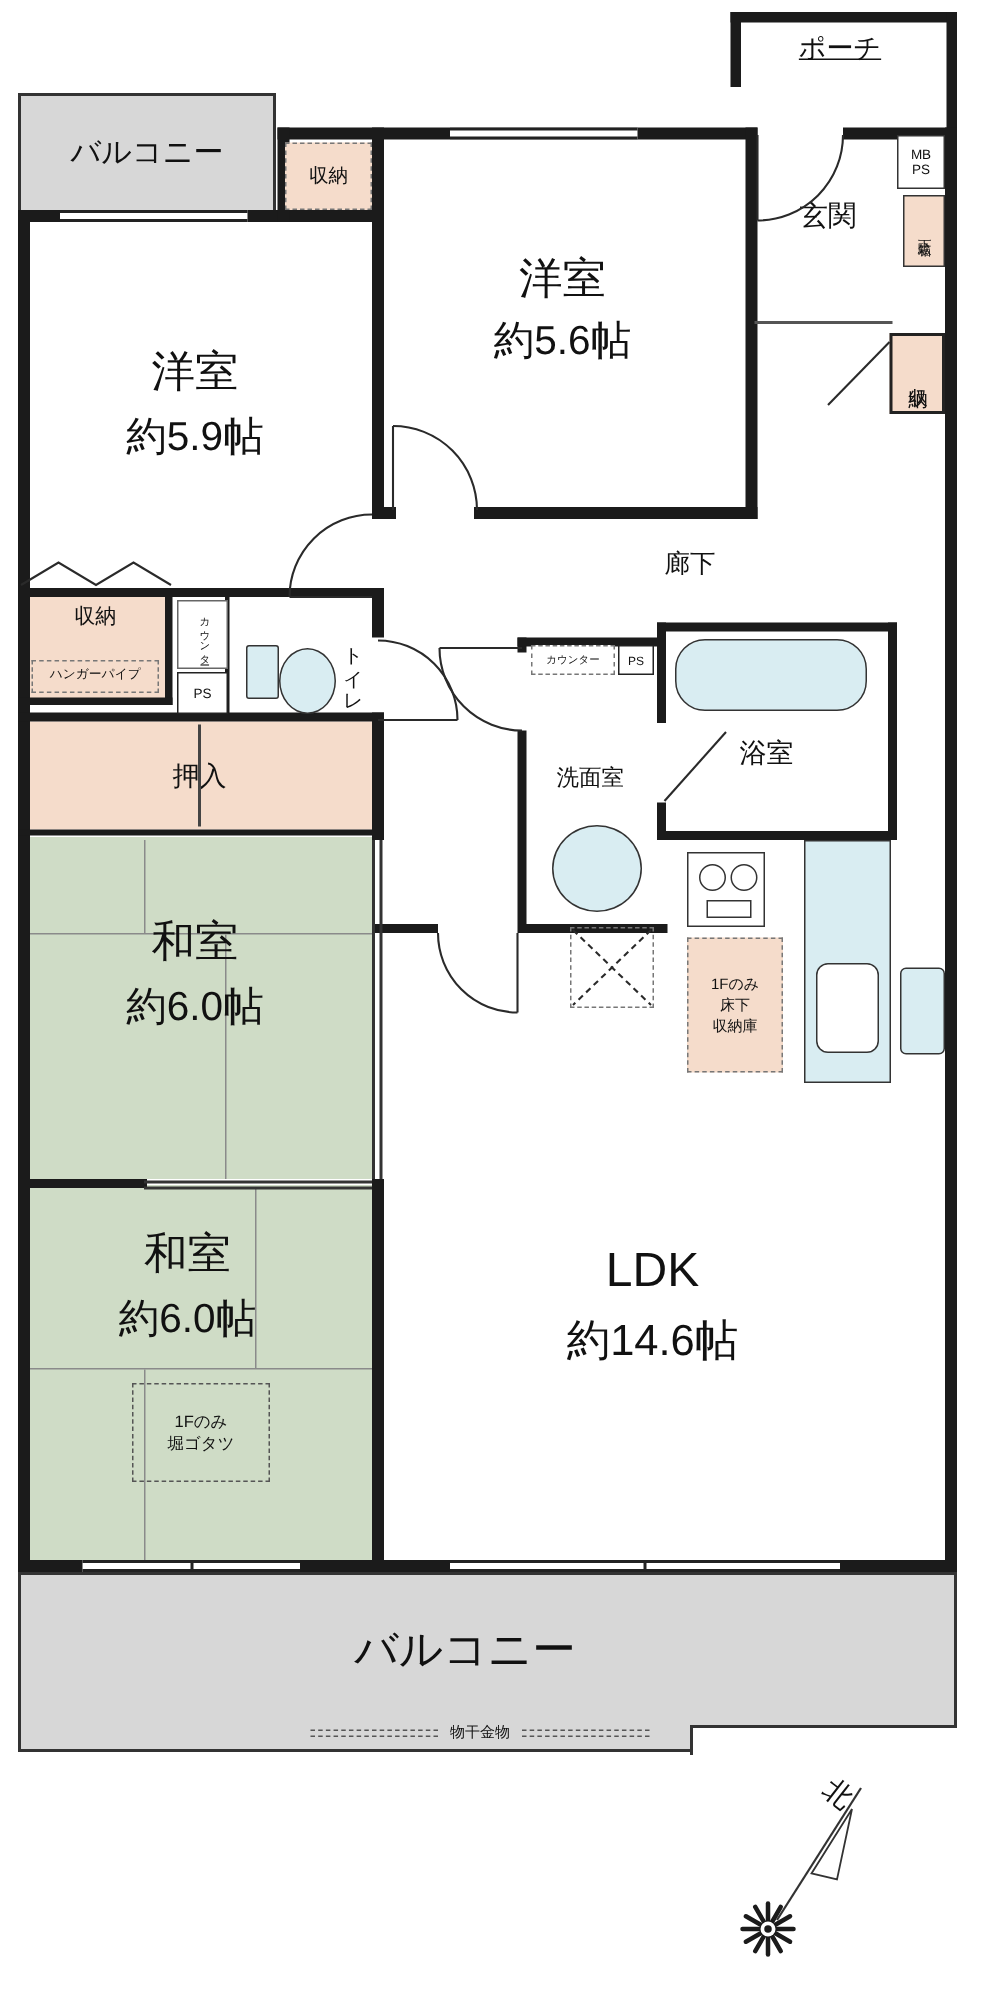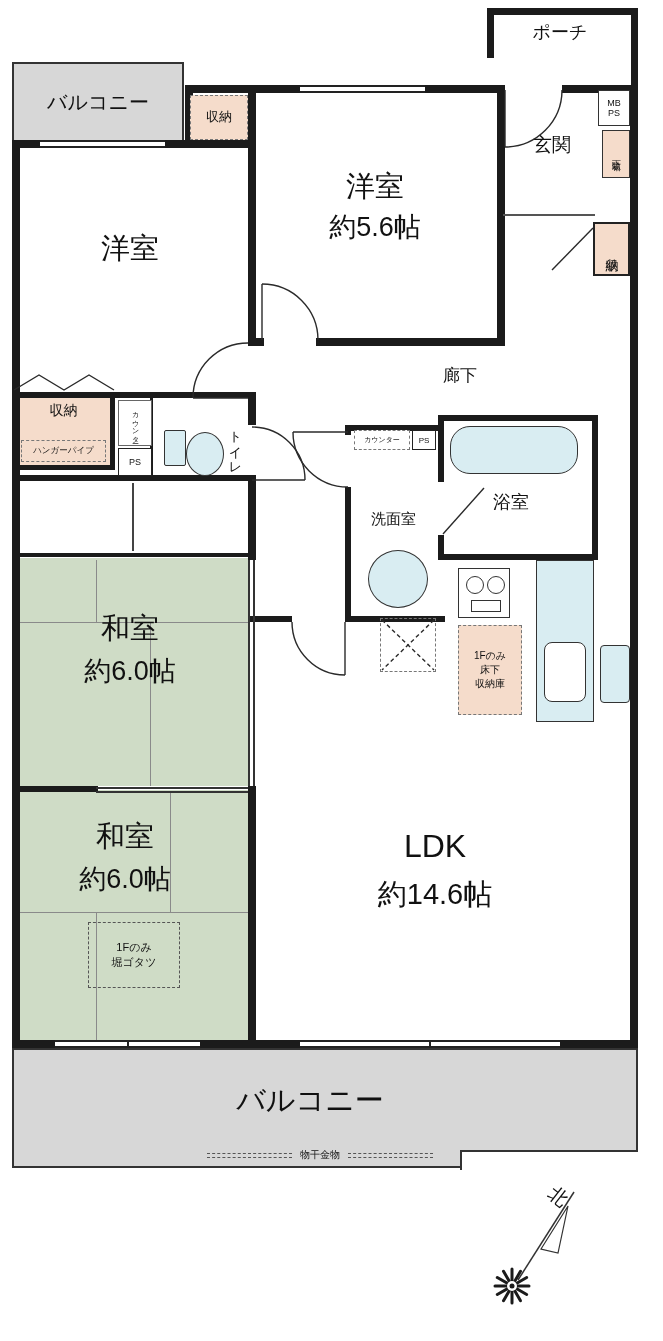--- a/index.html
+++ b/index.html
@@ -25,24 +25,27 @@
 </head>
 <body>
 
 <div id="plan">
 
   <div class="fill gray box" style="left:12px;top:62px;width:172px;height:80px;border:2px solid #333;">
     <div class="lbl" style="position:static;font-size:20px;">バルコニー</div>
   </div>
   <div class="fill green" style="left:18px;top:558px;width:230px;height:228px;"></div>
   <div class="fill green" style="left:18px;top:790px;width:230px;height:250px;"></div>
+  <div class="fill pink box" style="left:18px;top:481px;width:230px;height:72px;">
+    <div class="lbl" style="position:static;font-size:18px;">押入</div>
+  </div>
   <div class="fill pink" style="left:17px;top:398px;width:93px;height:70px;">
     <div class="lbl" style="left:0;right:0;top:4px;font-size:14px;">収納</div>
     <div class="box" style="left:4px;top:42px;width:85px;height:22px;border:1px dashed #777;">
-      <div class="lbl" style="position:static;font-size:8.5px;">ハンガーパイプ</div>
+      <div class="lbl" style="position:static;font-size:8.5px;font-family:Liberation Mono, monospace;">ハンガーパイプ</div>
     </div>
   </div>
 
   <div class="fill gray" style="left:12px;top:1048px;width:626px;height:120px;border:2px solid #333;"></div>
   <div class="fill" style="left:460px;top:1150px;width:178px;height:20px;background:#fff;border-top:2px solid #333;border-left:2px solid #333;"></div>
   <div class="lbl" style="left:180px;top:1084px;width:260px;font-size:29px;">バルコニー</div>
   <div style="position:absolute;left:170px;top:1148px;width:300px;display:flex;align-items:center;justify-content:center;gap:8px;">
     <div class="dash-seg" style="width:85px;"></div>
     <div style="font-size:10px;white-space:nowrap;">物干金物</div>
     <div class="dash-seg" style="width:85px;"></div>
@@ -160,25 +163,26 @@
     <div style="font-size:10px;">収納庫</div>
   </div>
 
   <div class="box" style="left:380px;top:618px;width:56px;height:54px;border:1.5px dashed #777;"></div>
 
   <div class="box col" style="left:88px;top:922px;width:92px;height:66px;border:1.5px dashed #555;">
     <div style="font-size:11px;">1Fのみ</div>
     <div style="font-size:11px;">堀ゴタツ</div>
   </div>
 
-  <div class="lbl" style="left:505px;top:22px;width:110px;font-size:18px;">ポーチ</div>
+  <div class="lbl" style="left:505px;top:22px;width:110px;font-size:18px;text-decoration:underline;">ポーチ</div>
   <div class="lbl" style="left:295px;top:170px;width:160px;font-size:29px;">洋室</div>
   <div class="lbl" style="left:285px;top:212px;width:180px;font-size:27px;">約5.6帖</div>
   <div class="lbl" style="left:512px;top:134px;width:80px;font-size:19px;">玄関</div>
   <div class="lbl" style="left:50px;top:232px;width:160px;font-size:29px;">洋室</div>
+  <div class="lbl" style="left:40px;top:276px;width:180px;font-size:27px;">約5.9帖</div>
   <div class="lbl" style="left:426px;top:366px;width:68px;font-size:17px;">廊下</div>
   <div class="lbl vtext" style="left:227px;top:408px;height:76px;font-size:13px;">トイレ</div>
   <div class="lbl" style="left:351px;top:510px;width:85px;font-size:15px;">洗面室</div>
   <div class="lbl" style="left:476px;top:492px;width:70px;font-size:18px;">浴室</div>
   <div class="lbl" style="left:55px;top:612px;width:150px;font-size:29px;">和室</div>
   <div class="lbl" style="left:45px;top:656px;width:170px;font-size:27px;">約6.0帖</div>
   <div class="lbl" style="left:355px;top:828px;width:160px;font-size:32px;">LDK</div>
   <div class="lbl" style="left:330px;top:878px;width:210px;font-size:29px;text-align:center;">約14.6帖</div>
   <div class="lbl" style="left:50px;top:820px;width:150px;font-size:29px;">和室</div>
   <div class="lbl" style="left:40px;top:864px;width:170px;font-size:27px;">約6.0帖</div>

